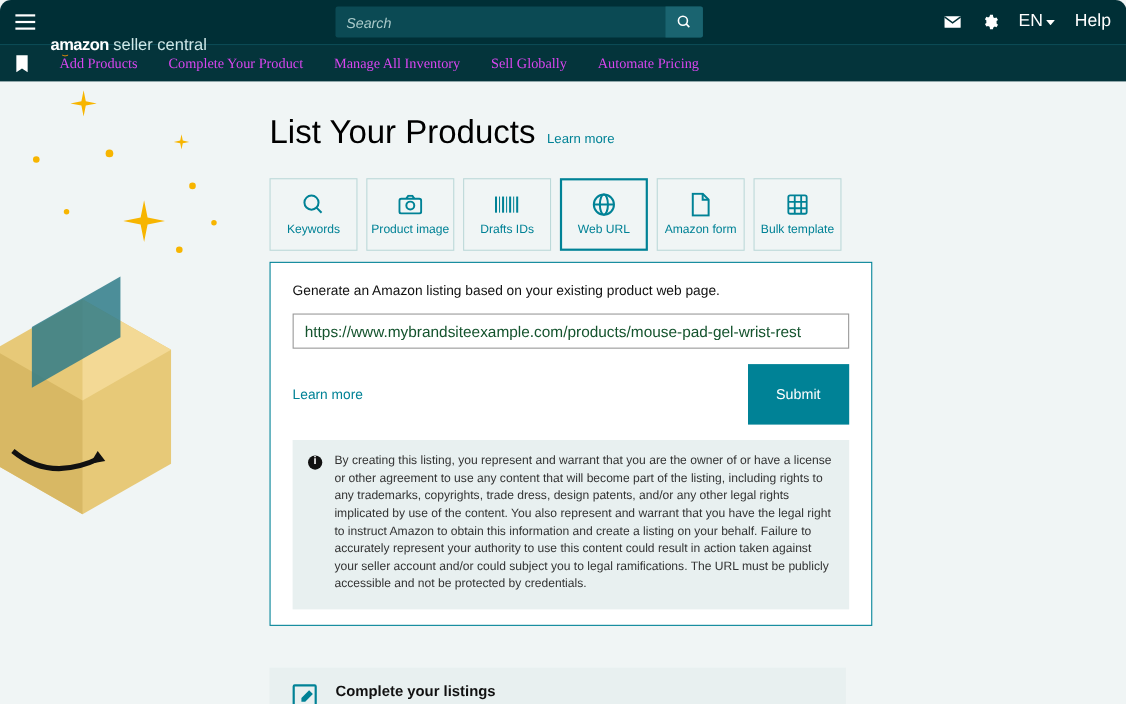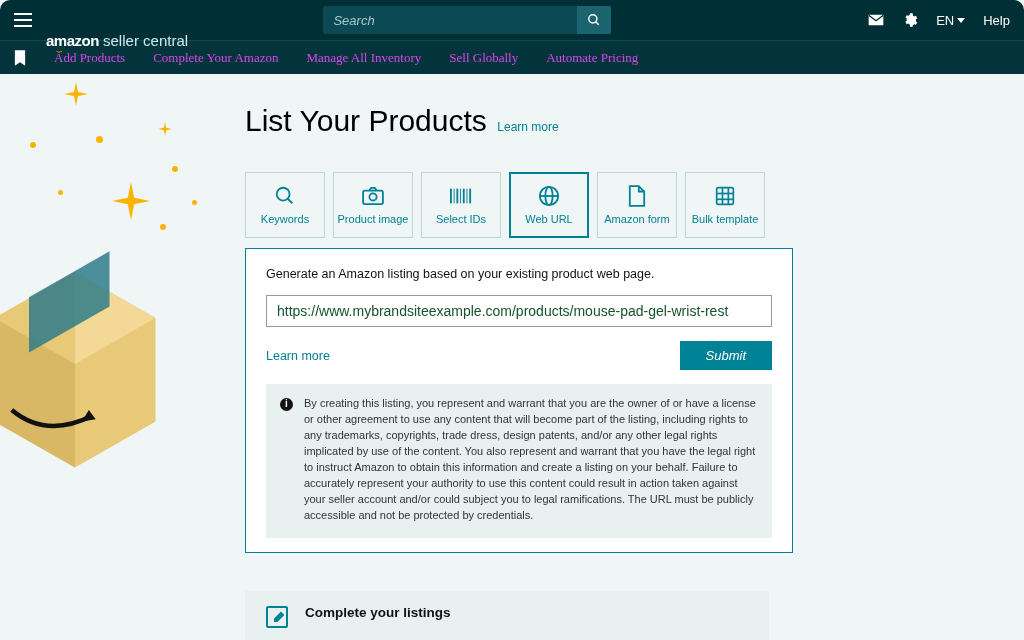--- a/index.html
+++ b/index.html
@@ -6,46 +6,46 @@
   body { font-family: "Amazon Ember", Arial, sans-serif; background: #f0f5f5; width: 1024px; height: 640px; overflow: hidden; border-radius: 10px; }
   
   .top-bar { background: #002F36; height: 40px; display: flex; align-items: center; padding: 0 14px; gap: 14px; color: #fff; }
   .hamburger { width: 18px; height: 14px; display: flex; flex-direction: column; justify-content: space-between; cursor: pointer; }
   .hamburger span { height: 2px; background: #fff; width: 100%; }
   .logo { display: flex; align-items: flex-start; gap: 4px; font-size: 15px; margin-top: 44px; }
   .logo .amazon { font-weight: 700; letter-spacing: -0.5px; }
   .logo .sc { color: #cfe8e8; font-weight: 400; }
   .search-wrap { margin-left: auto; display: flex; align-items: center; }
   .search-box { display: flex; align-items: center; background: #0b4a54; height: 28px; border-radius: 2px; }
-  .search-box input { background: transparent; border: none; color: #cfe8e8; padding: 0 10px; width: 254px; font-style: italic; font-size: 13px; outline: none; }
+  .search-box input { background: transparent; border: none; color: #cfe8e8; padding: 0 10px; width: 300px; font-style: italic; font-size: 13px; outline: none; }
   .search-box input::placeholder { color: #a9c9c9; }
   .search-btn { width: 34px; height: 28px; background: #1a6470; display: flex; align-items: center; justify-content: center; border-radius: 0 2px 2px 0; cursor: pointer; }
-  .right-icons { margin-left: auto; display: flex; align-items: center; gap: 18px; color: #fff; font-size: 13px; justify-content: center; }
+  .right-icons { margin-left: auto; display: flex; align-items: center; gap: 18px; color: #fff; font-size: 16px; justify-content: center; }
   .right-icons .ic { cursor: pointer; display: flex; align-items: center; gap: 3px; }
   
   .nav-bar { background: #04343b; height: 34px; display: flex; align-items: center; padding: 0 14px; gap: 28px; color: #fff; font-size: 13px; border-top: 1px solid #0b4a54; }
   .nav-bar .bookmark { width: 12px; height: 16px; }
   .nav-bar a { color: #d946ef; text-decoration: none; cursor: pointer; font-family: Liberation Serif, serif; }
   
   .main { display: flex; }
   .decor { width: 245px; position: relative; padding-top: 30px; }
   .content { flex: 1; padding: 30px 30px 0 0; }
   h1 { font-size: 30px; font-weight: 400; color: #000000; display: inline; }
   .learn-more-top { color: #008296; font-size: 12px; margin-left: 6px; cursor: pointer; }
   .subtitle { font-size: 15px; color: #111; margin-top: 8px; }
-  .cards { display: flex; gap: 8px; margin-top: 34px; }
+  .cards { display: flex; gap: 8px; margin-top: 24px; }
   .card { width: 80px; height: 66px; border: 1px solid #bcd9d9; display: flex; flex-direction: column; align-items: center; justify-content: center; gap: 6px; color: #008296; font-size: 11px; cursor: pointer; background: #fff0; }
   .card.active { border: 2px solid #008296; }
   .card .ic { width: 22px; height: 22px; display: flex; align-items: center; justify-content: center; }
   .panel { border: 1px solid #008296; margin-top: 10px; background: #fff; padding: 18px 20px 14px; width: 548px; }
   .panel .intro { font-size: 12.5px; color: #111; margin-bottom: 14px; }
   .panel input.url { width: 100%; padding: 7px 10px; border: 1px solid #999; font-size: 14px; color: #14532d; }
   .panel-row { display: flex; justify-content: space-between; align-items: center; margin-top: 14px; }
   .learn-more2 { color: #008296; font-size: 12.5px; cursor: pointer; }
-  .submit-btn { background: #008296; color: #fff; border: none; padding: 7px 26px; font-size: 13px; cursor: pointer; font-style: italic; }
+  .submit-btn { background: #008296; color: #fff; border: none; padding: 20px 26px; font-size: 13px; cursor: pointer; }
   .warning { background: #e8f0f0; margin-top: 14px; padding: 12px 16px 14px 38px; font-size: 11px; line-height: 1.45; color: #333; position: relative; }
   .warning .info { position: absolute; left: 14px; top: 14px; width: 13px; height: 13px; border-radius: 50%; background: #111; color: #fff; font-size: 10px; font-weight: bold; display: flex; align-items: center; justify-content: center; }
   
   .banner { background: #e8f0f0; margin-top: 38px; padding: 14px 20px; display: flex; gap: 16px; align-items: flex-start; width: 524px; }
   .banner .edit-ic { width: 24px; height: 24px; }
   .banner .title { font-weight: 700; font-size: 13.5px; color: #111; }
   
   .box-svg { position: absolute; left: -40px; top: 160px; }
   .sparkle { position: absolute; color: #f7b500; }
   svg { display: block; }
@@ -99,21 +99,21 @@
         <span>Help</span>
       </div>
   </div>
 </div>
 
 <div class="nav-bar">
   <svg class="bookmark" viewBox="0 0 14 18" fill="#fff">
       <path d="M1 0h12v18l-6-4-6 4z"></path>
     </svg>
   <a>Add Products</a>
-  <a>Complete Your Amazon</a>
+  <a>Complete Your Product</a>
   <a>Manage All Inventory</a>
   <a>Sell Globally</a>
   <a>Automate Pricing</a>
 </div>
 
 <div class="main">
   <div class="decor">
 
     <svg class="sparkle" style="left:64px;top:8px" width="24" height="24" viewBox="0 0 24 24" fill="#f7b500">
         <path d="M12 0l2 10 10 2-10 2-2 10-2-10L0 12l10-2z"></path>
@@ -172,21 +172,21 @@
             <svg width="22" height="16" viewBox="0 0 24 16" fill="#008296">
               <rect x="0" width="2" height="16"></rect>
               <rect x="4" width="1" height="16"></rect>
               <rect x="7" width="2" height="16"></rect>
               <rect x="11" width="1" height="16"></rect>
               <rect x="14" width="2" height="16"></rect>
               <rect x="18" width="1" height="16"></rect>
               <rect x="21" width="2" height="16"></rect>
             </svg>
           </div>
-        <span>Select IDs</span>
+        <span>Drafts IDs</span>
       </div>
       <div class="card active">
         <div class="ic">
             <svg width="22" height="22" viewBox="0 0 24 24" fill="none" stroke="#008296" stroke-width="2">
               <circle cx="12" cy="12" r="10"></circle>
               <ellipse cx="12" cy="12" rx="4" ry="10"></ellipse>
               <line x1="2" y1="12" x2="22" y2="12"></line>
             </svg>
           </div>
         <span>Web URL</span>

